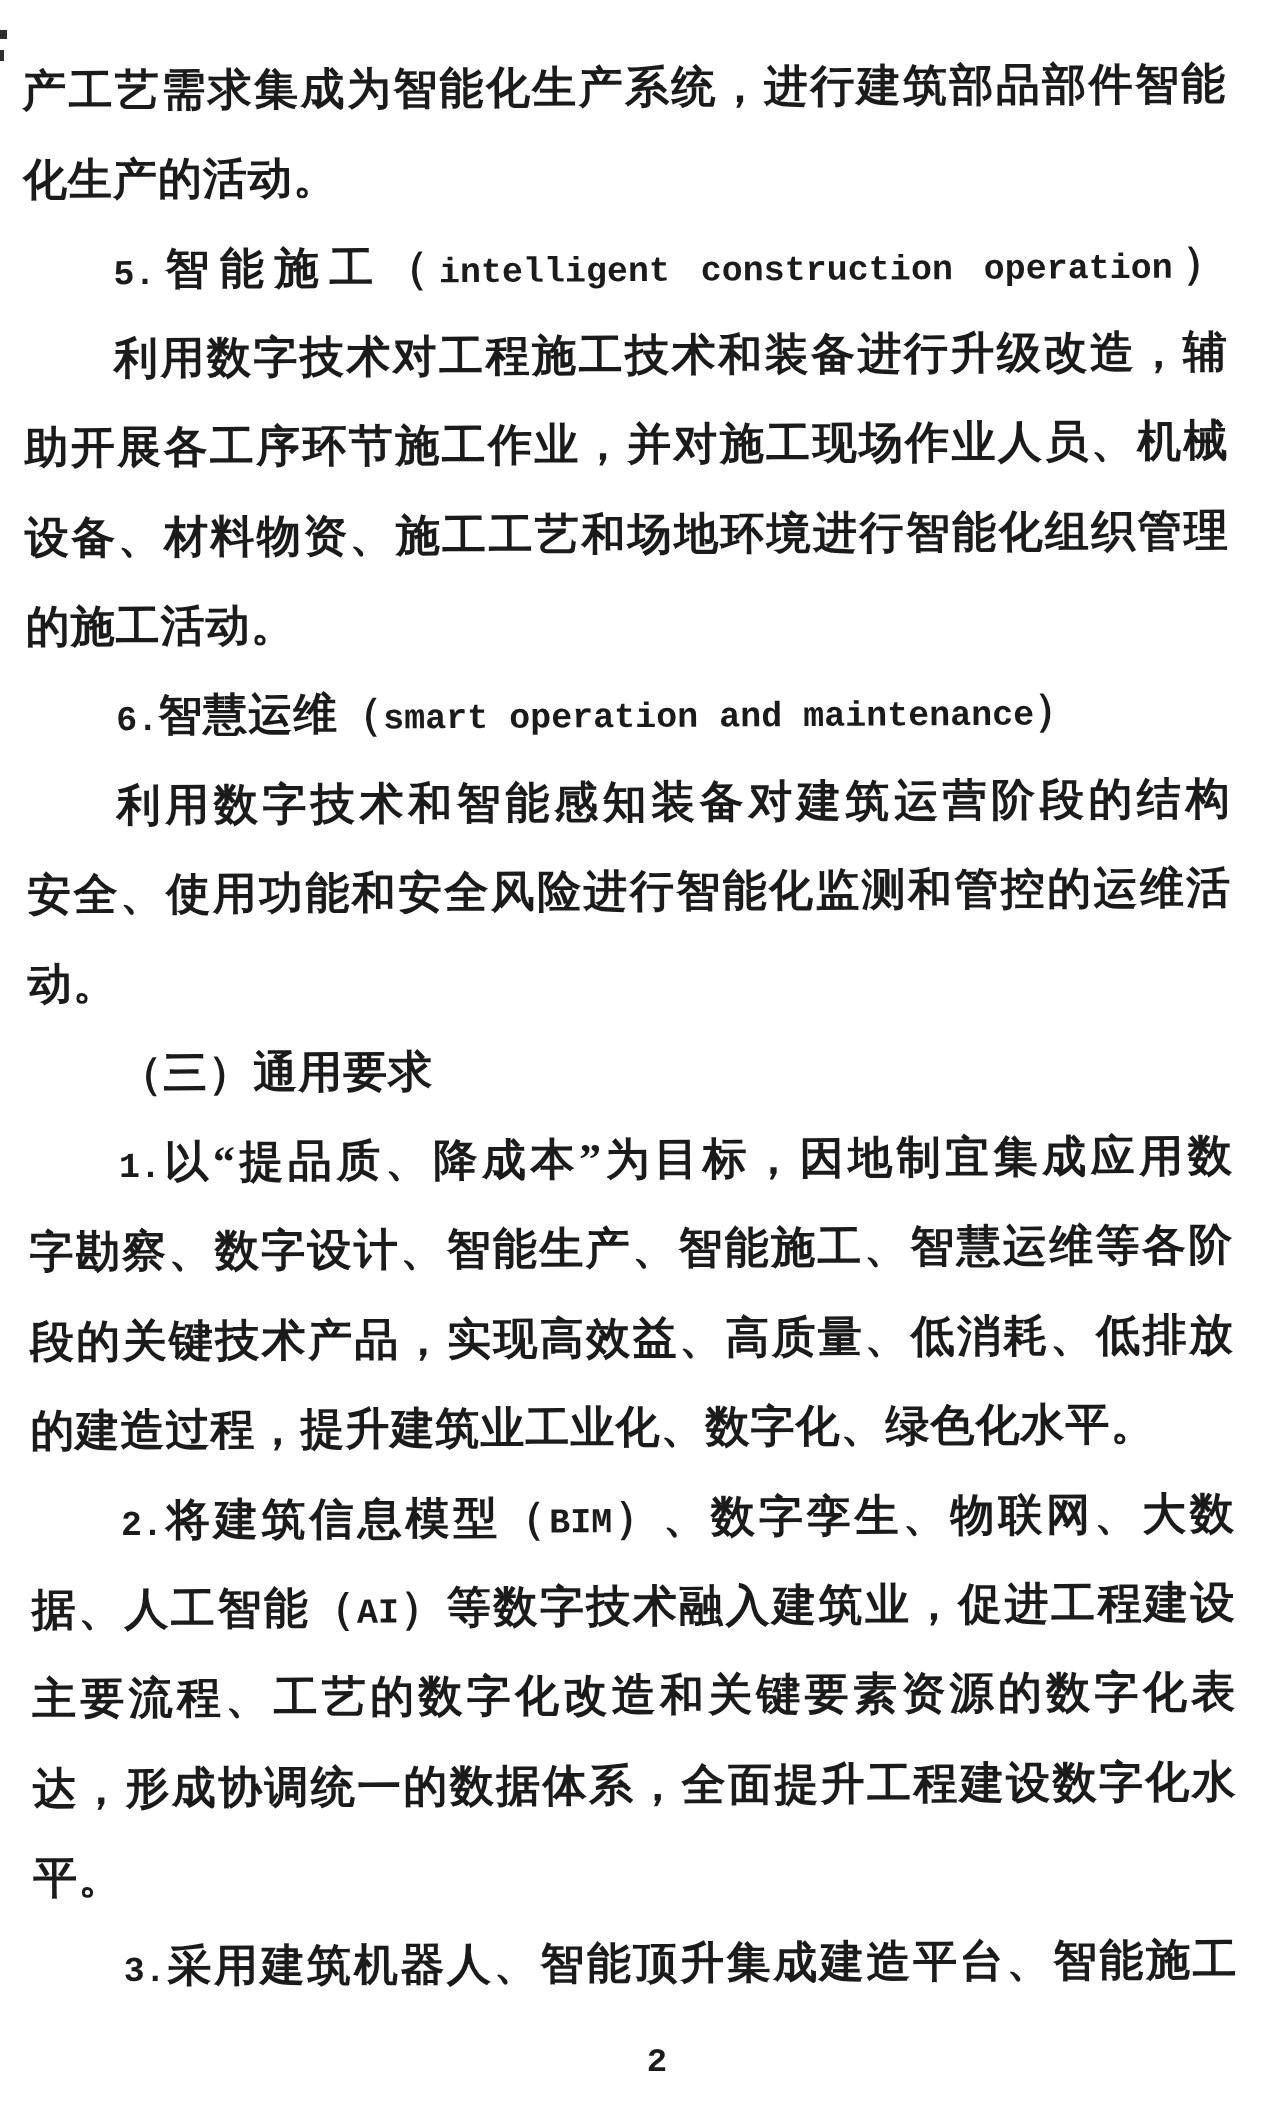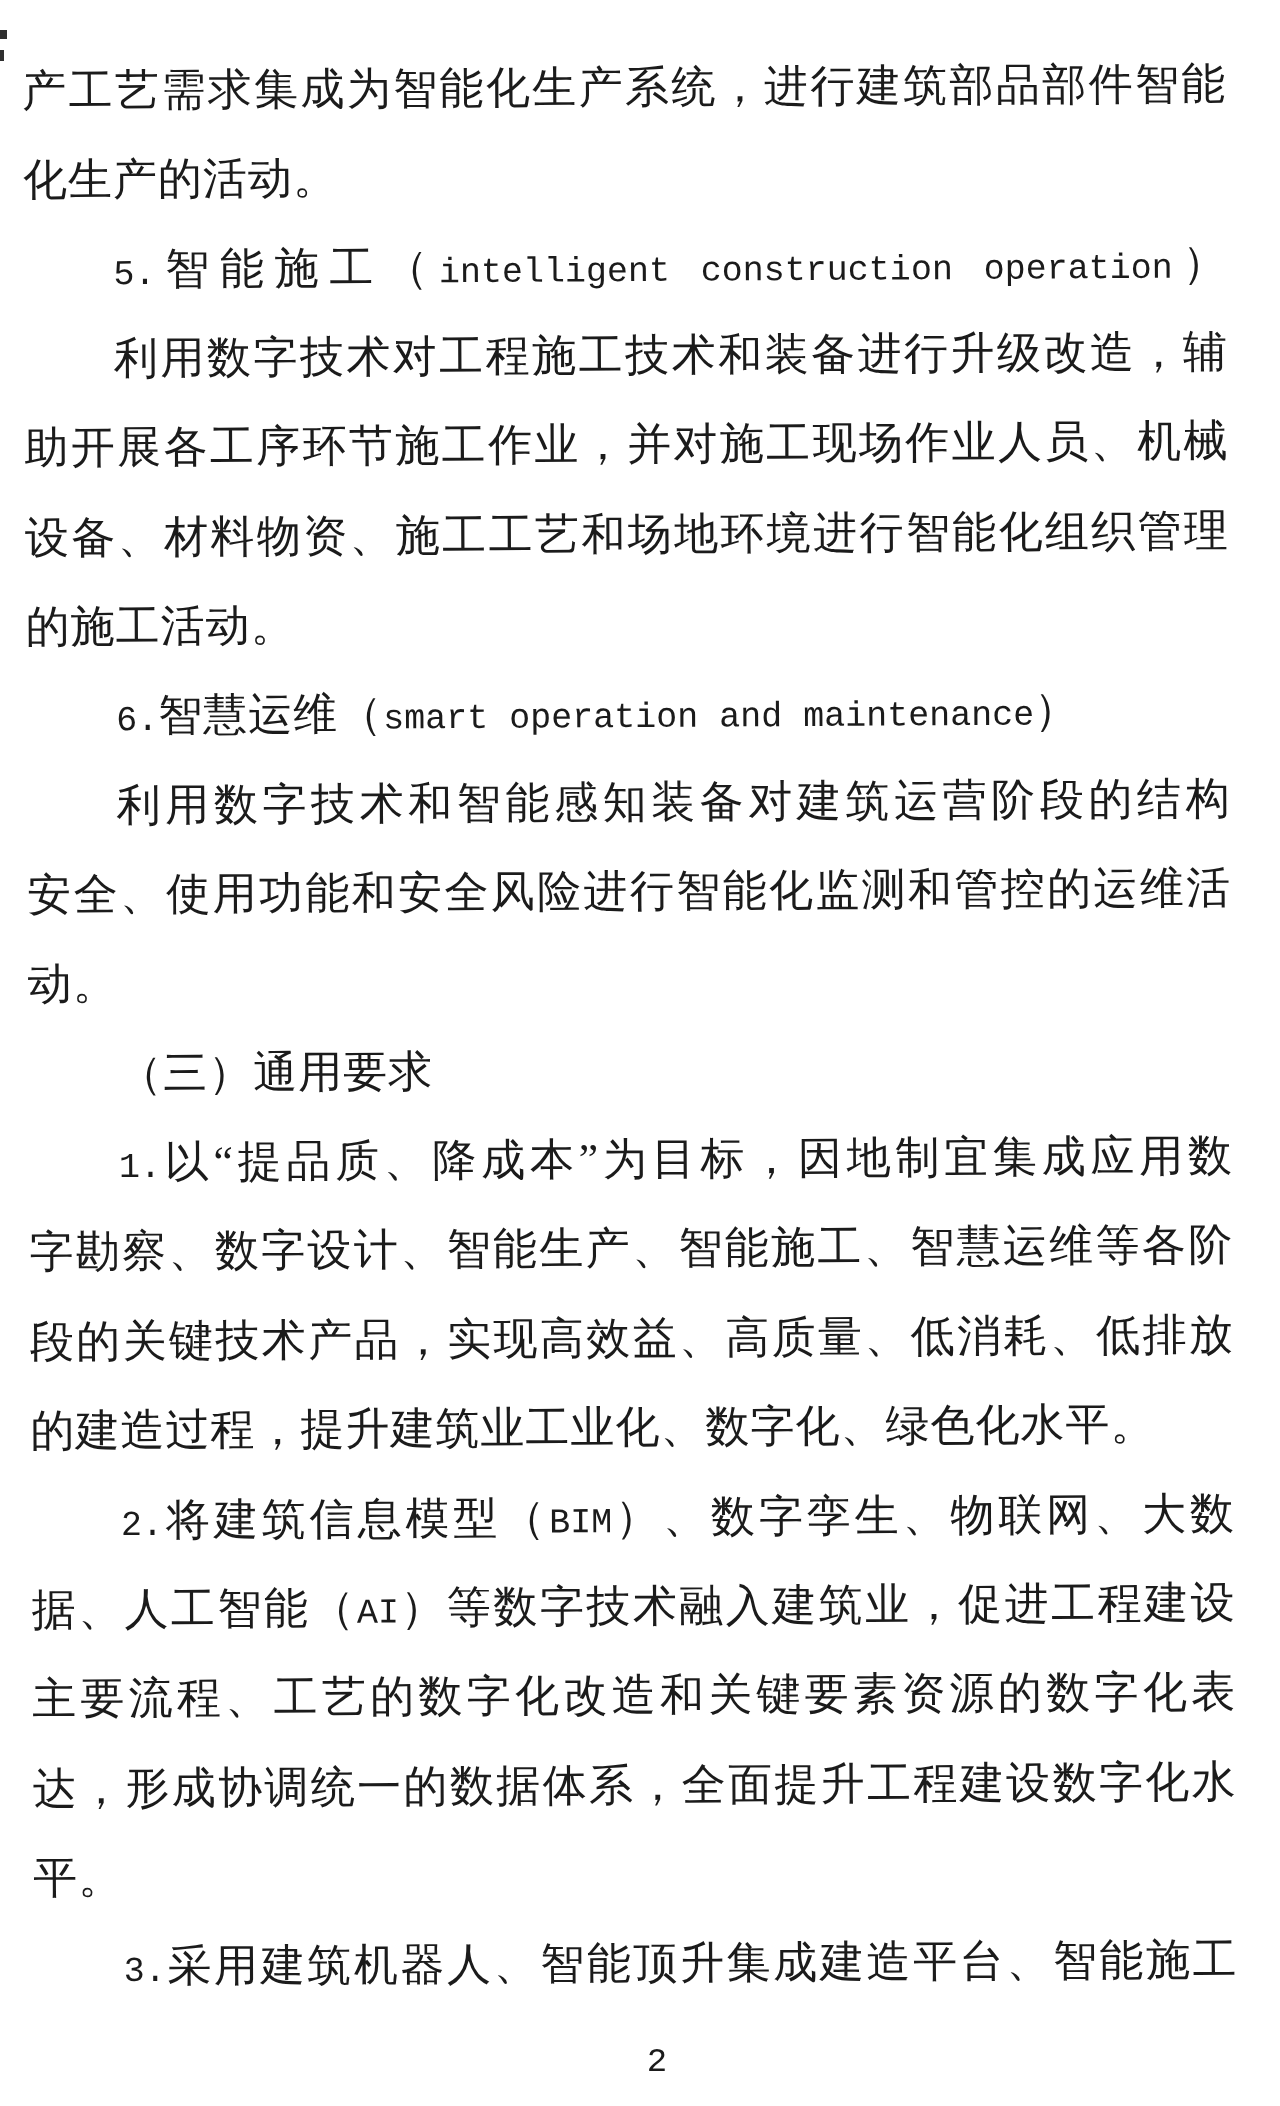--- a/index.html
+++ b/index.html
@@ -8,20 +8,21 @@
     background: #ffffff;
   }
   .page {
     position: relative;
     width: 1280px;
     height: 2106px;
     background: #ffffff;
     overflow: hidden;
     color: #1b1b1b;
     font-family: "Liberation Serif", "DejaVu Serif", serif;
+    font-weight: bold;
   }
   .text-block {
     position: absolute;
     left: 28px;
     top: 43px;
     width: 1204px;
     transform: rotate(-0.35deg);
     transform-origin: 50% 50%;
   }
   .line {

